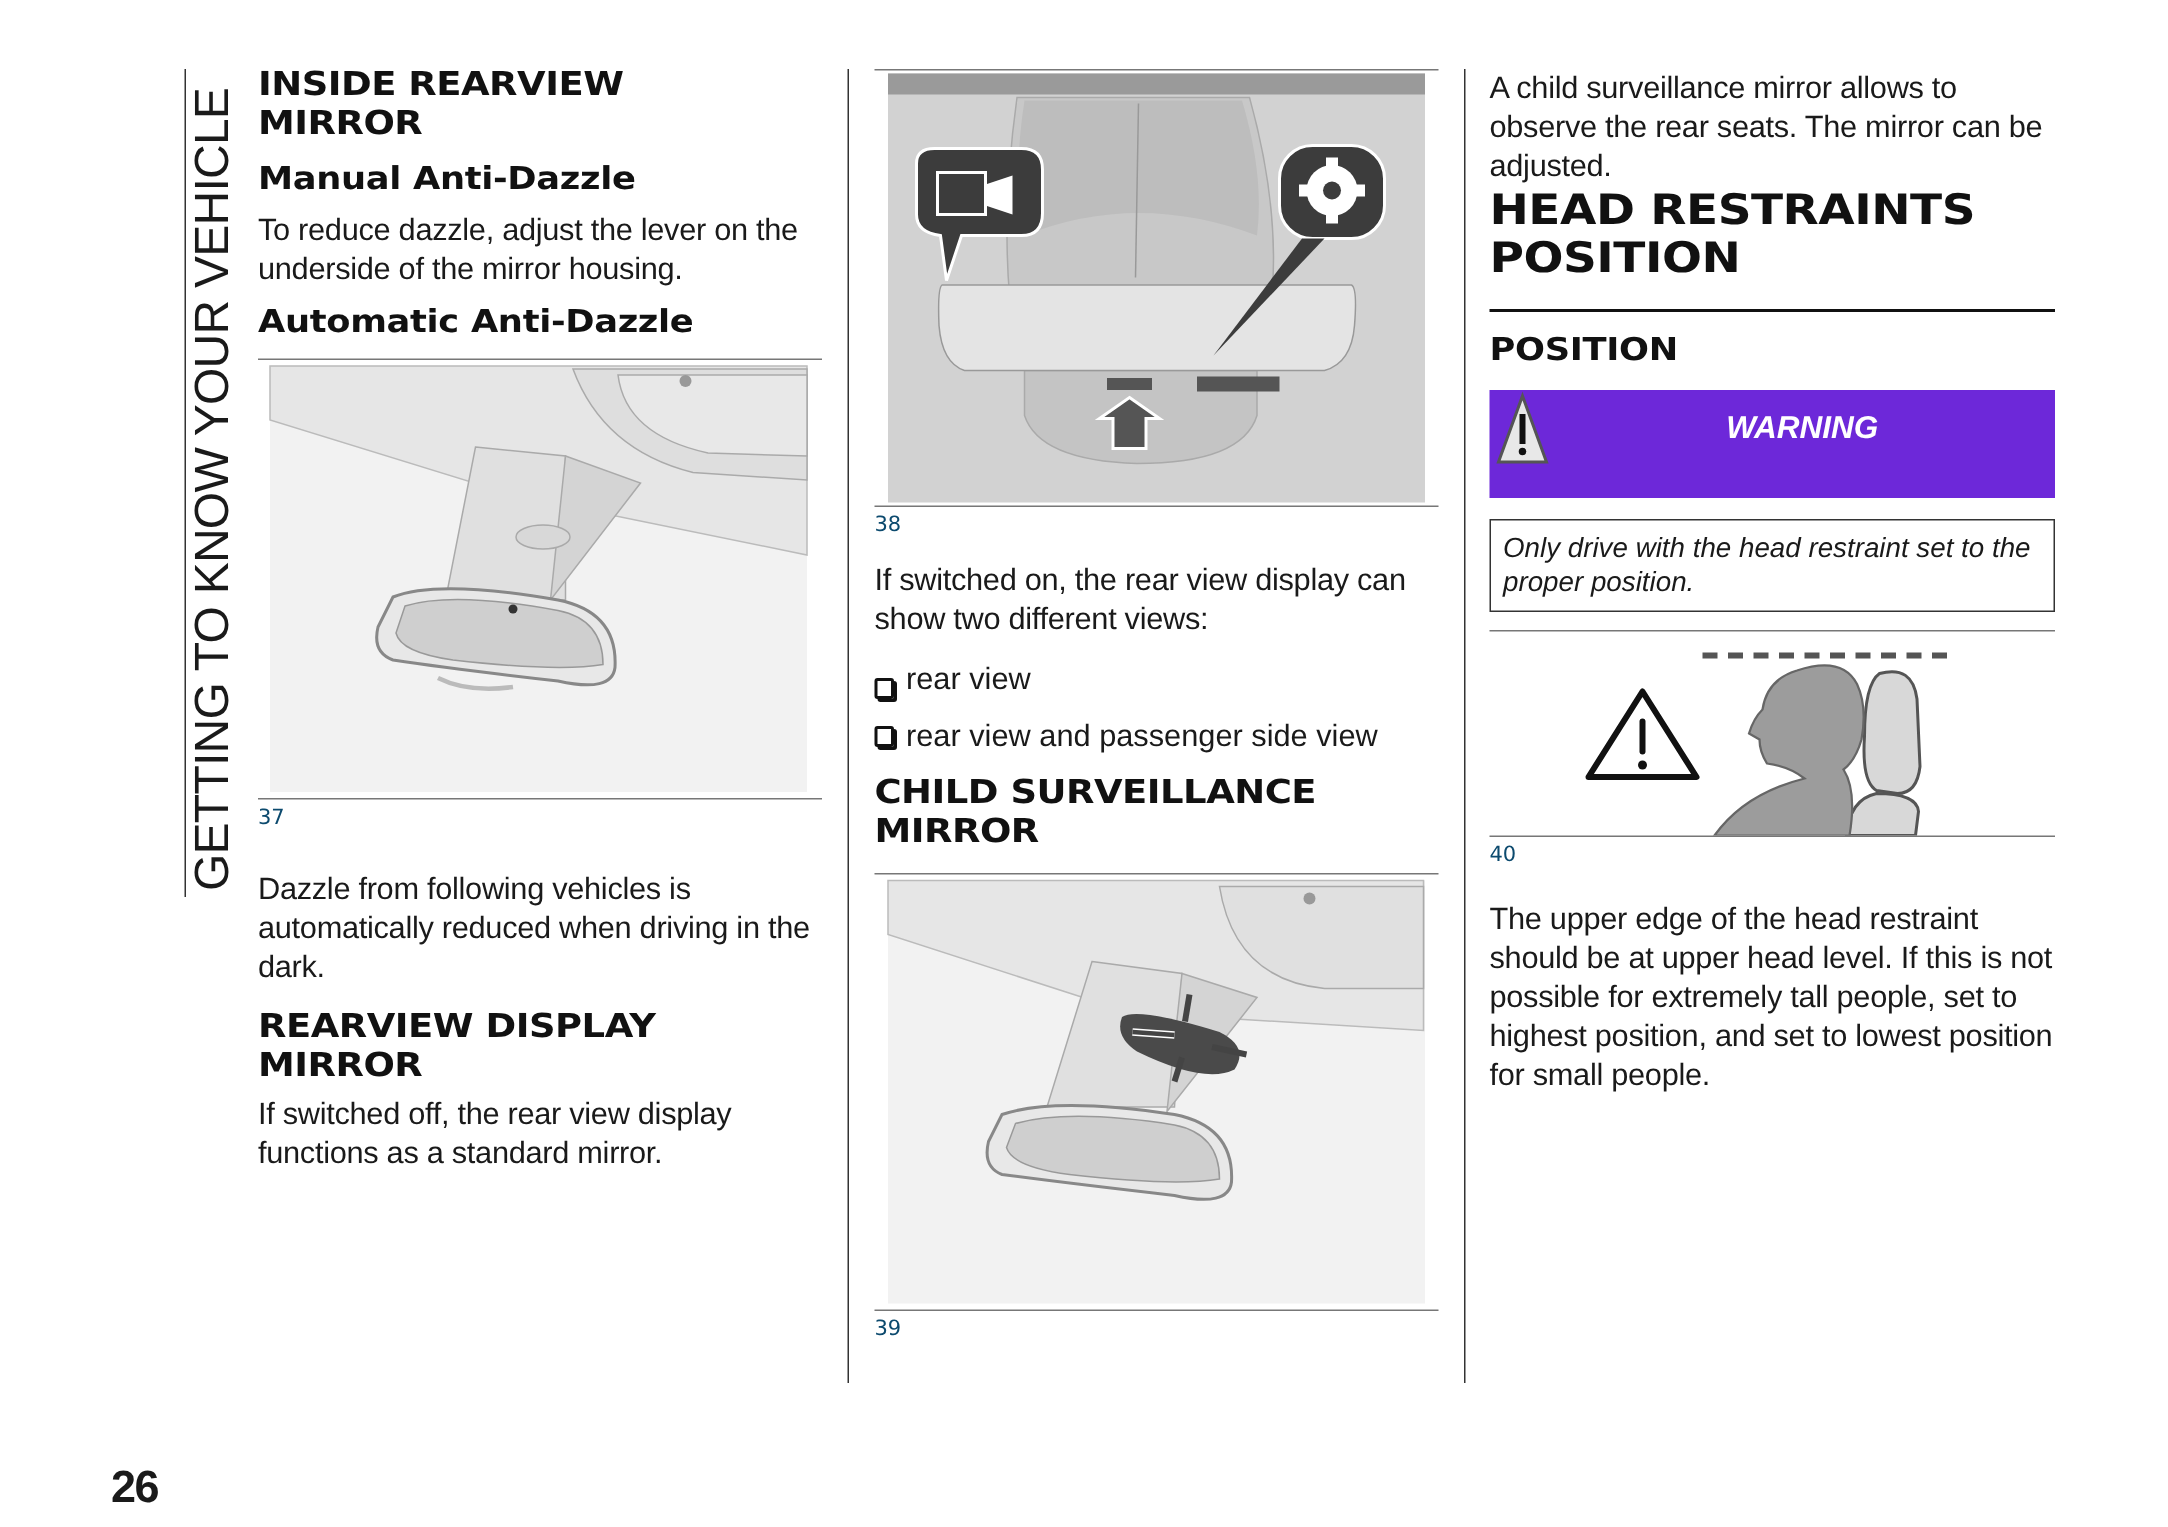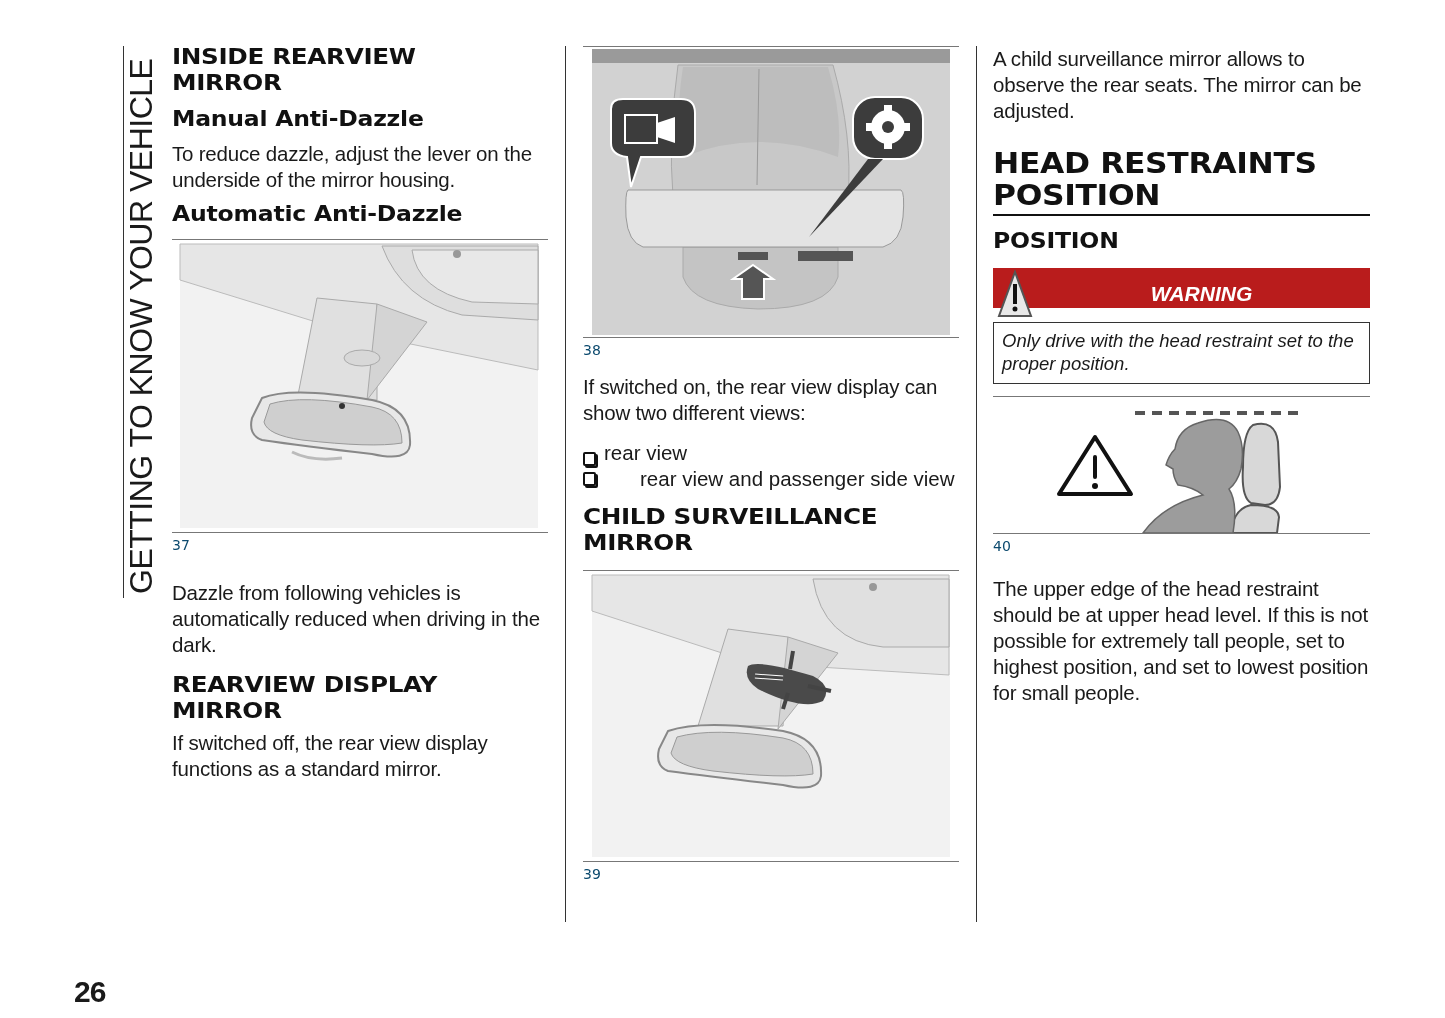--- a/index.html
+++ b/index.html
@@ -37,21 +37,21 @@
     margin: 0; letter-spacing: -0.3px; transform: scaleX(1.12); transform-origin: 0 0; color: #111;
   }
   p.body { font-size: 20.5px; line-height: 26px; margin: 0; color: #1a1a1a; letter-spacing: -0.2px; }
   .fig { position: relative; border-top: 1px solid #777; border-bottom: 1px solid #777; }
   .fig-num { font-family: "DejaVu Sans", sans-serif; font-size: 14px; color: #0c4a6e; margin-top: 4px; }
   .bullet { display: flex; align-items: center; font-size: 20.5px; line-height: 26px; }
   .box-icon {
     display: inline-block; width: 13px; height: 14px; border: 2px solid #111; border-radius: 2px;
     box-shadow: 2px 2px 0 #111; margin-right: 8px; box-sizing: border-box;
   }
-  .warn-bar { background: #b91c1c; height: 40px; position: relative; }
+  .warn-bar { background: #6d28d9; height: 72px; position: relative; }
   .warn-bar .label {
     position: absolute; left: 0; right: 0; top: 14px; text-align: center; color: #fff;
     font-weight: bold; font-style: italic; font-size: 21px; padding-left: 40px;
   }
   .warn-text {
     border: 1px solid #333; padding: 6px 8px 8px 8px; font-style: italic; font-size: 18.5px; line-height: 23px;
   }
 </style>
 </head>
 <body>
@@ -125,21 +125,21 @@
       </g>
     </svg>
   </div>
   <div class="fig-num">38</div>
 
   <p class="body" style="margin-top:16px;">If switched on, the rear view display can show two different views:</p>
   <div class="bullet" style="margin-top:14px;align-items:flex-end;">
     <span class="box-icon"></span>
     <span>rear view</span>
   </div>
-  <div class="bullet" style="gap:36px;">
+  <div class="bullet" style="margin-top:12px;">
     <span class="box-icon"></span>
     <span>rear view and passenger side view</span>
   </div>
   <h2 class="hd" style="margin-top:12px;width:300px;">CHILD SURVEILLANCE MIRROR</h2>
 
   <div class="fig" style="margin-top:14px;height:290px;">
     <svg width="376" height="290" viewBox="0 0 376 290">
       <rect x="9" y="4" width="358" height="282" fill="#f2f2f2"></rect>
       <path d="M9 8 L9 40 L170 92 L366 104 L366 4 L9 4 Z" fill="#e6e6e6" stroke="#bbb"></path>
       <path d="M230 8 Q240 70 300 76 L366 76 L366 8 Z" fill="#e0e0e0" stroke="#aaa"></path>
@@ -154,21 +154,21 @@
       <path d="M205 122 L200 138" stroke="#444" stroke-width="4"></path>
       <path d="M85 160 Q120 148 200 160 Q240 168 238 205 Q236 222 200 214 Q130 206 85 200 Q72 195 76 178 Z" fill="#e8e8e8" stroke="#888" stroke-width="2"></path>
       <path d="M94 166 Q130 156 200 167 Q230 173 230 203 Q200 208 130 200 Q92 195 88 182 Z" fill="#cfcfcf" stroke="#999"></path>
     </svg>
   </div>
   <div class="fig-num">39</div>
 </div>
 
 <div class="col col3">
   <p class="body" style="margin-top:6px;">A child surveillance mirror allows to observe the rear seats. The mirror can be adjusted.</p>
-  <div style="margin-top:24px;border-bottom:2px solid #111;padding-bottom:2px;">
+  <div style="border-bottom:2px solid #111;padding-bottom:18px;">
     <h1 class="big" style="width:330px;">HEAD RESTRAINTS POSITION</h1>
   </div>
   <h3 class="sub" style="margin-top:12px;">POSITION</h3>
 
   <div class="warn-bar" style="margin-top:14px;">
     <svg width="40" height="54" viewBox="0 0 40 54" style="position:absolute;left:2px;top:0;">
       <path d="M20 4 L36 48 L4 48 Z" fill="#e8e8e8" stroke="#555" stroke-width="2"></path>
       <rect x="18" y="16" width="4" height="20" fill="#111"></rect>
       <circle cx="20" cy="41" r="2.5" fill="#111"></circle>
     </svg>

